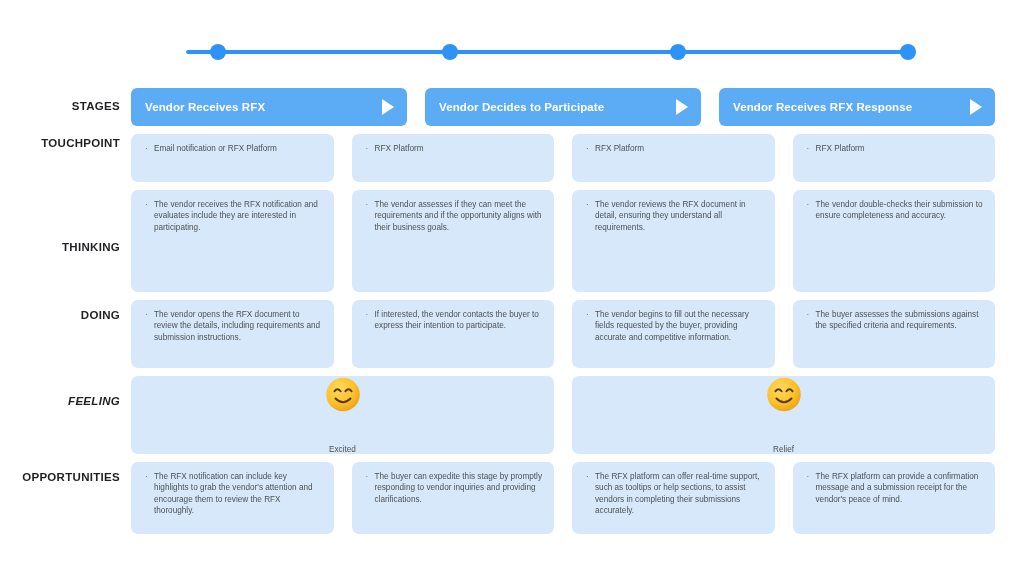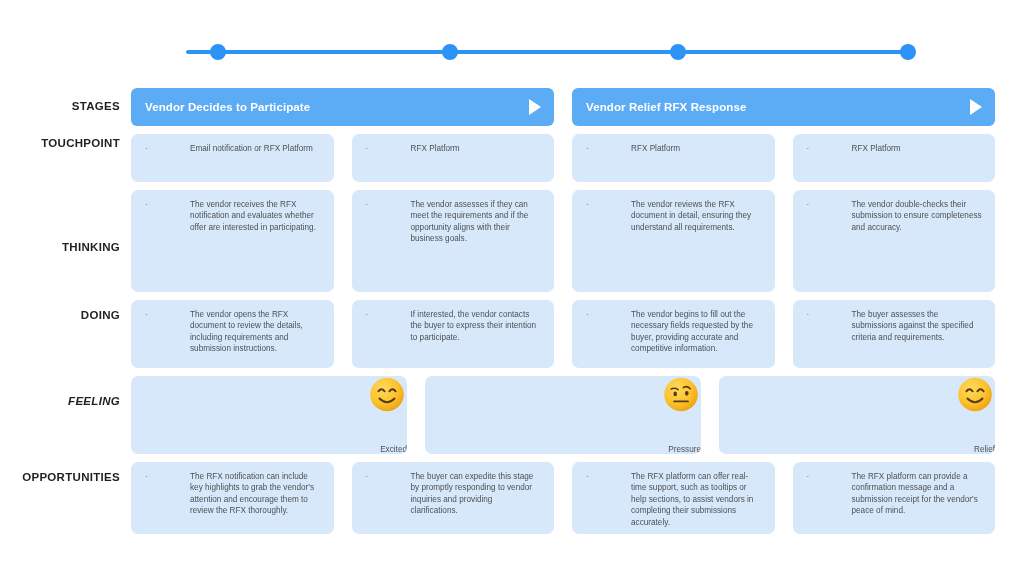--- a/index.html
+++ b/index.html
@@ -125,36 +125,36 @@
     font-size: 8.2px;
     line-height: 11.4px;
     color: #4c5155;
   }
   .bullet-dot {
     flex: 0 0 9px;
     color: #6b7074;
     font-size: 8.2px;
     line-height: 11.4px;
   }
-  .bullet-text { flex: 1 1 auto; margin-left: 36px; }
+  .bullet-text { flex: 1 1 auto; }
 
   .row-touchpoint .card { height: 48px; }
   .row-touchpoint .row-label { padding-top: 3px; }
 
   .row-thinking .card { height: 102px; }
   .row-thinking .row-label { padding-top: 7px; margin-top: 44px; }
 
   .row-doing .card { height: 68px; }
   .row-doing .row-label { padding-top: 9px; }
 
   .row-feeling .card {
     height: 78px;
     display: flex;
     flex-direction: column;
-    align-items: flex-end;
+    align-items: center;
     justify-content: center;
     padding: 0;
     gap: 24px;
   }
   .row-feeling .row-label { padding-top: 19px; font-style: italic; }
 
   .row-opportunities .card { height: 72px; }
   .row-opportunities .row-label { padding-top: 9px; }
 
   
@@ -181,27 +181,33 @@
   <div class="timeline-dot" style="left:100%"></div>
 </div>
 
 <div class="board">
 
   <div class="row row-stages">
     <div class="row-label">STAGES</div>
     <div class="cells">
       <div class="cell">
         <div class="stage-chip">
+          <span class="stage-chip-label">Vendor Receives RFX</span>
+          <span class="stage-arrow"></span>
+        </div>
+      </div>
+      <div class="cell">
+        <div class="stage-chip">
           <span class="stage-chip-label">Vendor Decides to Participate</span>
           <span class="stage-arrow"></span>
         </div>
       </div>
       <div class="cell">
         <div class="stage-chip">
-          <span class="stage-chip-label">Vendor Relief RFX Response</span>
+          <span class="stage-chip-label">Vendor Receives RFX Response</span>
           <span class="stage-arrow"></span>
         </div>
       </div>
     </div>
   </div>
 
   <div class="row row-touchpoint">
     <div class="row-label">TOUCHPOINT</div>
     <div class="cells">
       <div class="cell">
@@ -239,21 +245,21 @@
     </div>
   </div>
 
   <div class="row row-thinking">
     <div class="row-label">THINKING</div>
     <div class="cells">
       <div class="cell">
           <div class="card">
         <div class="bullet">
           <span class="bullet-dot">·</span>
-          <span class="bullet-text">The vendor receives the RFX notification and evaluates whether offer are interested in participating.</span>
+          <span class="bullet-text">The vendor receives the RFX notification and evaluates include they are interested in participating.</span>
         </div>
       </div>
         </div>
       <div class="cell">
           <div class="card">
         <div class="bullet">
           <span class="bullet-dot">·</span>
           <span class="bullet-text">The vendor assesses if they can meet the requirements and if the opportunity aligns with their business goals.</span>
         </div>
       </div>
@@ -332,40 +338,20 @@
           <circle cx="32" cy="32" r="29" fill="url(#g1)"></circle>
           <path d="M17 26.5q5.5 -7 11 0" stroke="#5a3a11" stroke-width="3.2" fill="none" stroke-linecap="round"></path>
           <path d="M36 26.5q5.5 -7 11 0" stroke="#5a3a11" stroke-width="3.2" fill="none" stroke-linecap="round"></path>
           <path d="M19 39q13 13 26 0" stroke="#5a3a11" stroke-width="3.4" fill="none" stroke-linecap="round"></path>
         </svg>
         <div class="feeling-caption">Excited</div>
       </div>
         </div>
 
 
-      <div class="cell">
-          <div class="card">
-        <svg class="emoji" viewBox="0 0 64 64">
-          <defs>
-                <radialGradient id="g3" cx="38%" cy="32%" r="72%">
-            <stop offset="0%" stop-color="#ffd95e"></stop>
-                  <stop offset="62%" stop-color="#fcc22e"></stop>
-                  <stop offset="100%" stop-color="#eda213"></stop>
-          </radialGradient>
-              </defs>
-          <circle cx="32" cy="32" r="29" fill="url(#g3)"></circle>
-          <path d="M15 22.5q6 -3 12 1" stroke="#5a3a11" stroke-width="2.8" fill="none" stroke-linecap="round"></path>
-          <path d="M36 20q6 -4 12 2" stroke="#5a3a11" stroke-width="2.8" fill="none" stroke-linecap="round"></path>
-          <ellipse cx="22" cy="31" rx="3.1" ry="4.2" fill="#5a3a11"></ellipse>
-          <ellipse cx="42" cy="30" rx="3.1" ry="4.2" fill="#5a3a11"></ellipse>
-          <path d="M20 44h24" stroke="#5a3a11" stroke-width="3.2" fill="none" stroke-linecap="round"></path>
-        </svg>
-        <div class="feeling-caption">Pressure</div>
-      </div>
-        </div>
 
       <div class="cell">
           <div class="card">
         <svg class="emoji" viewBox="0 0 64 64">
           <defs>
                 <radialGradient id="g4" cx="38%" cy="32%" r="72%">
             <stop offset="0%" stop-color="#ffd95e"></stop>
                   <stop offset="62%" stop-color="#fcc22e"></stop>
                   <stop offset="100%" stop-color="#eda213"></stop>
           </radialGradient>

